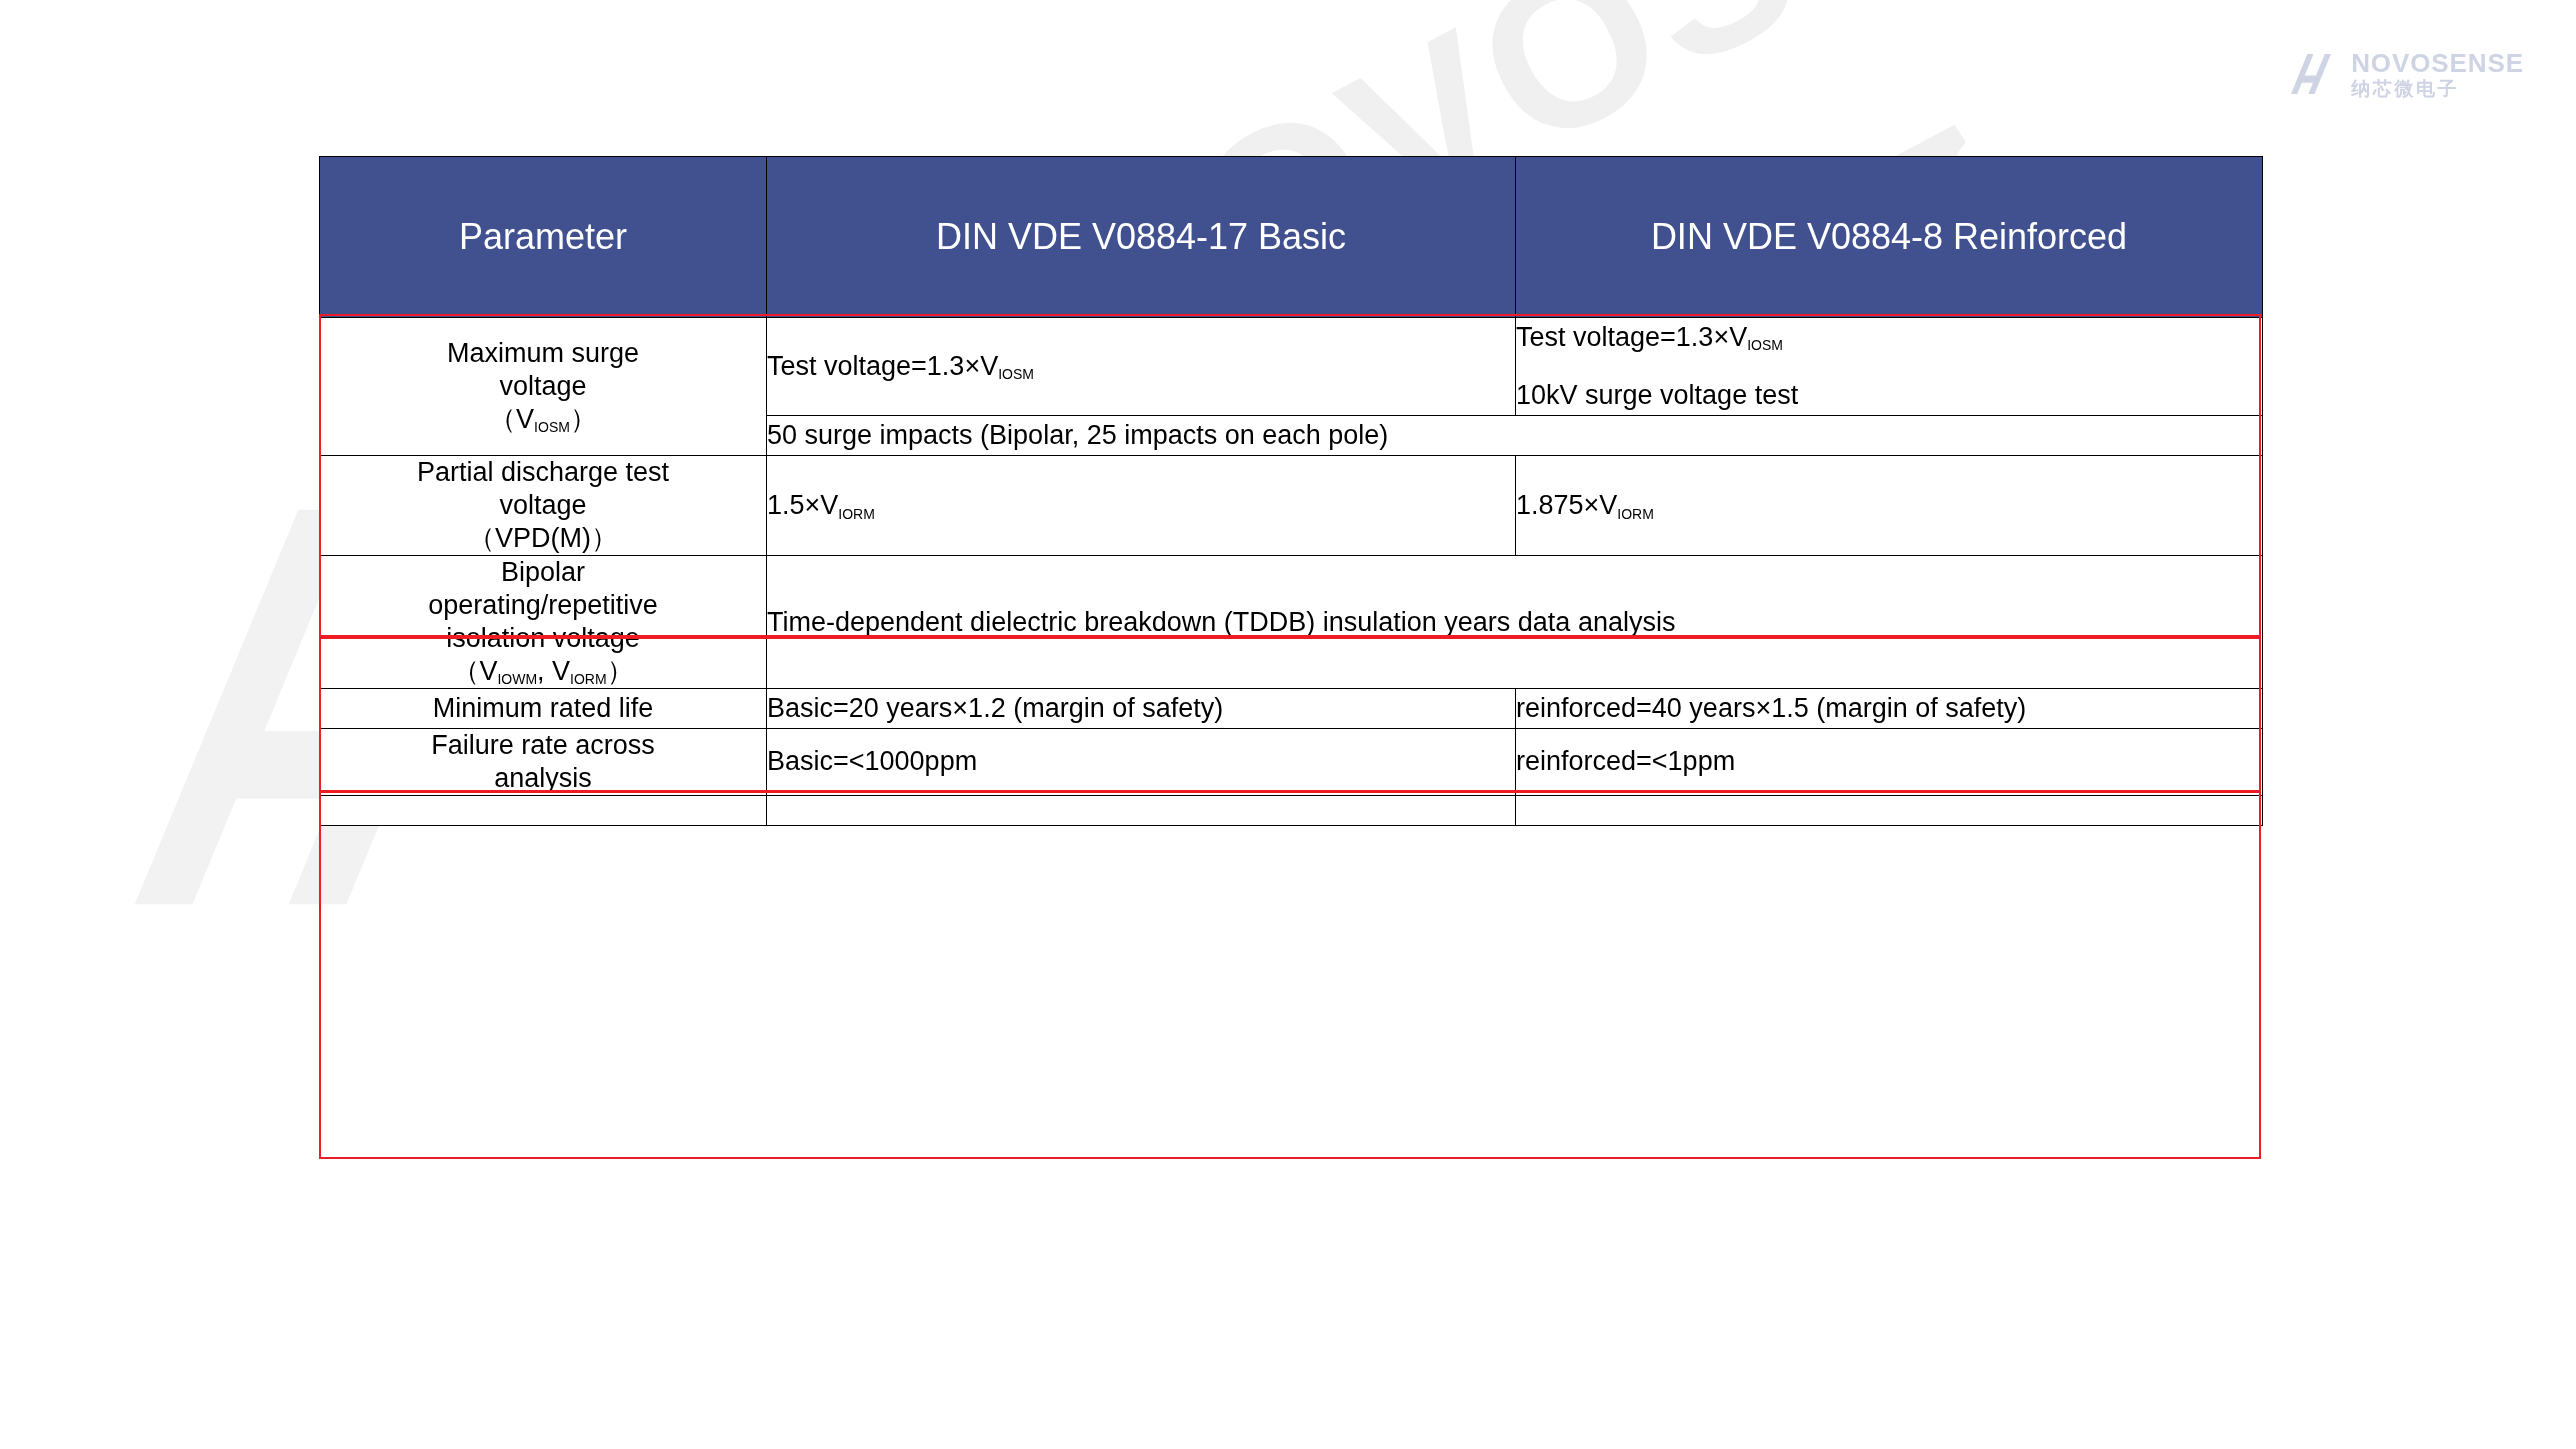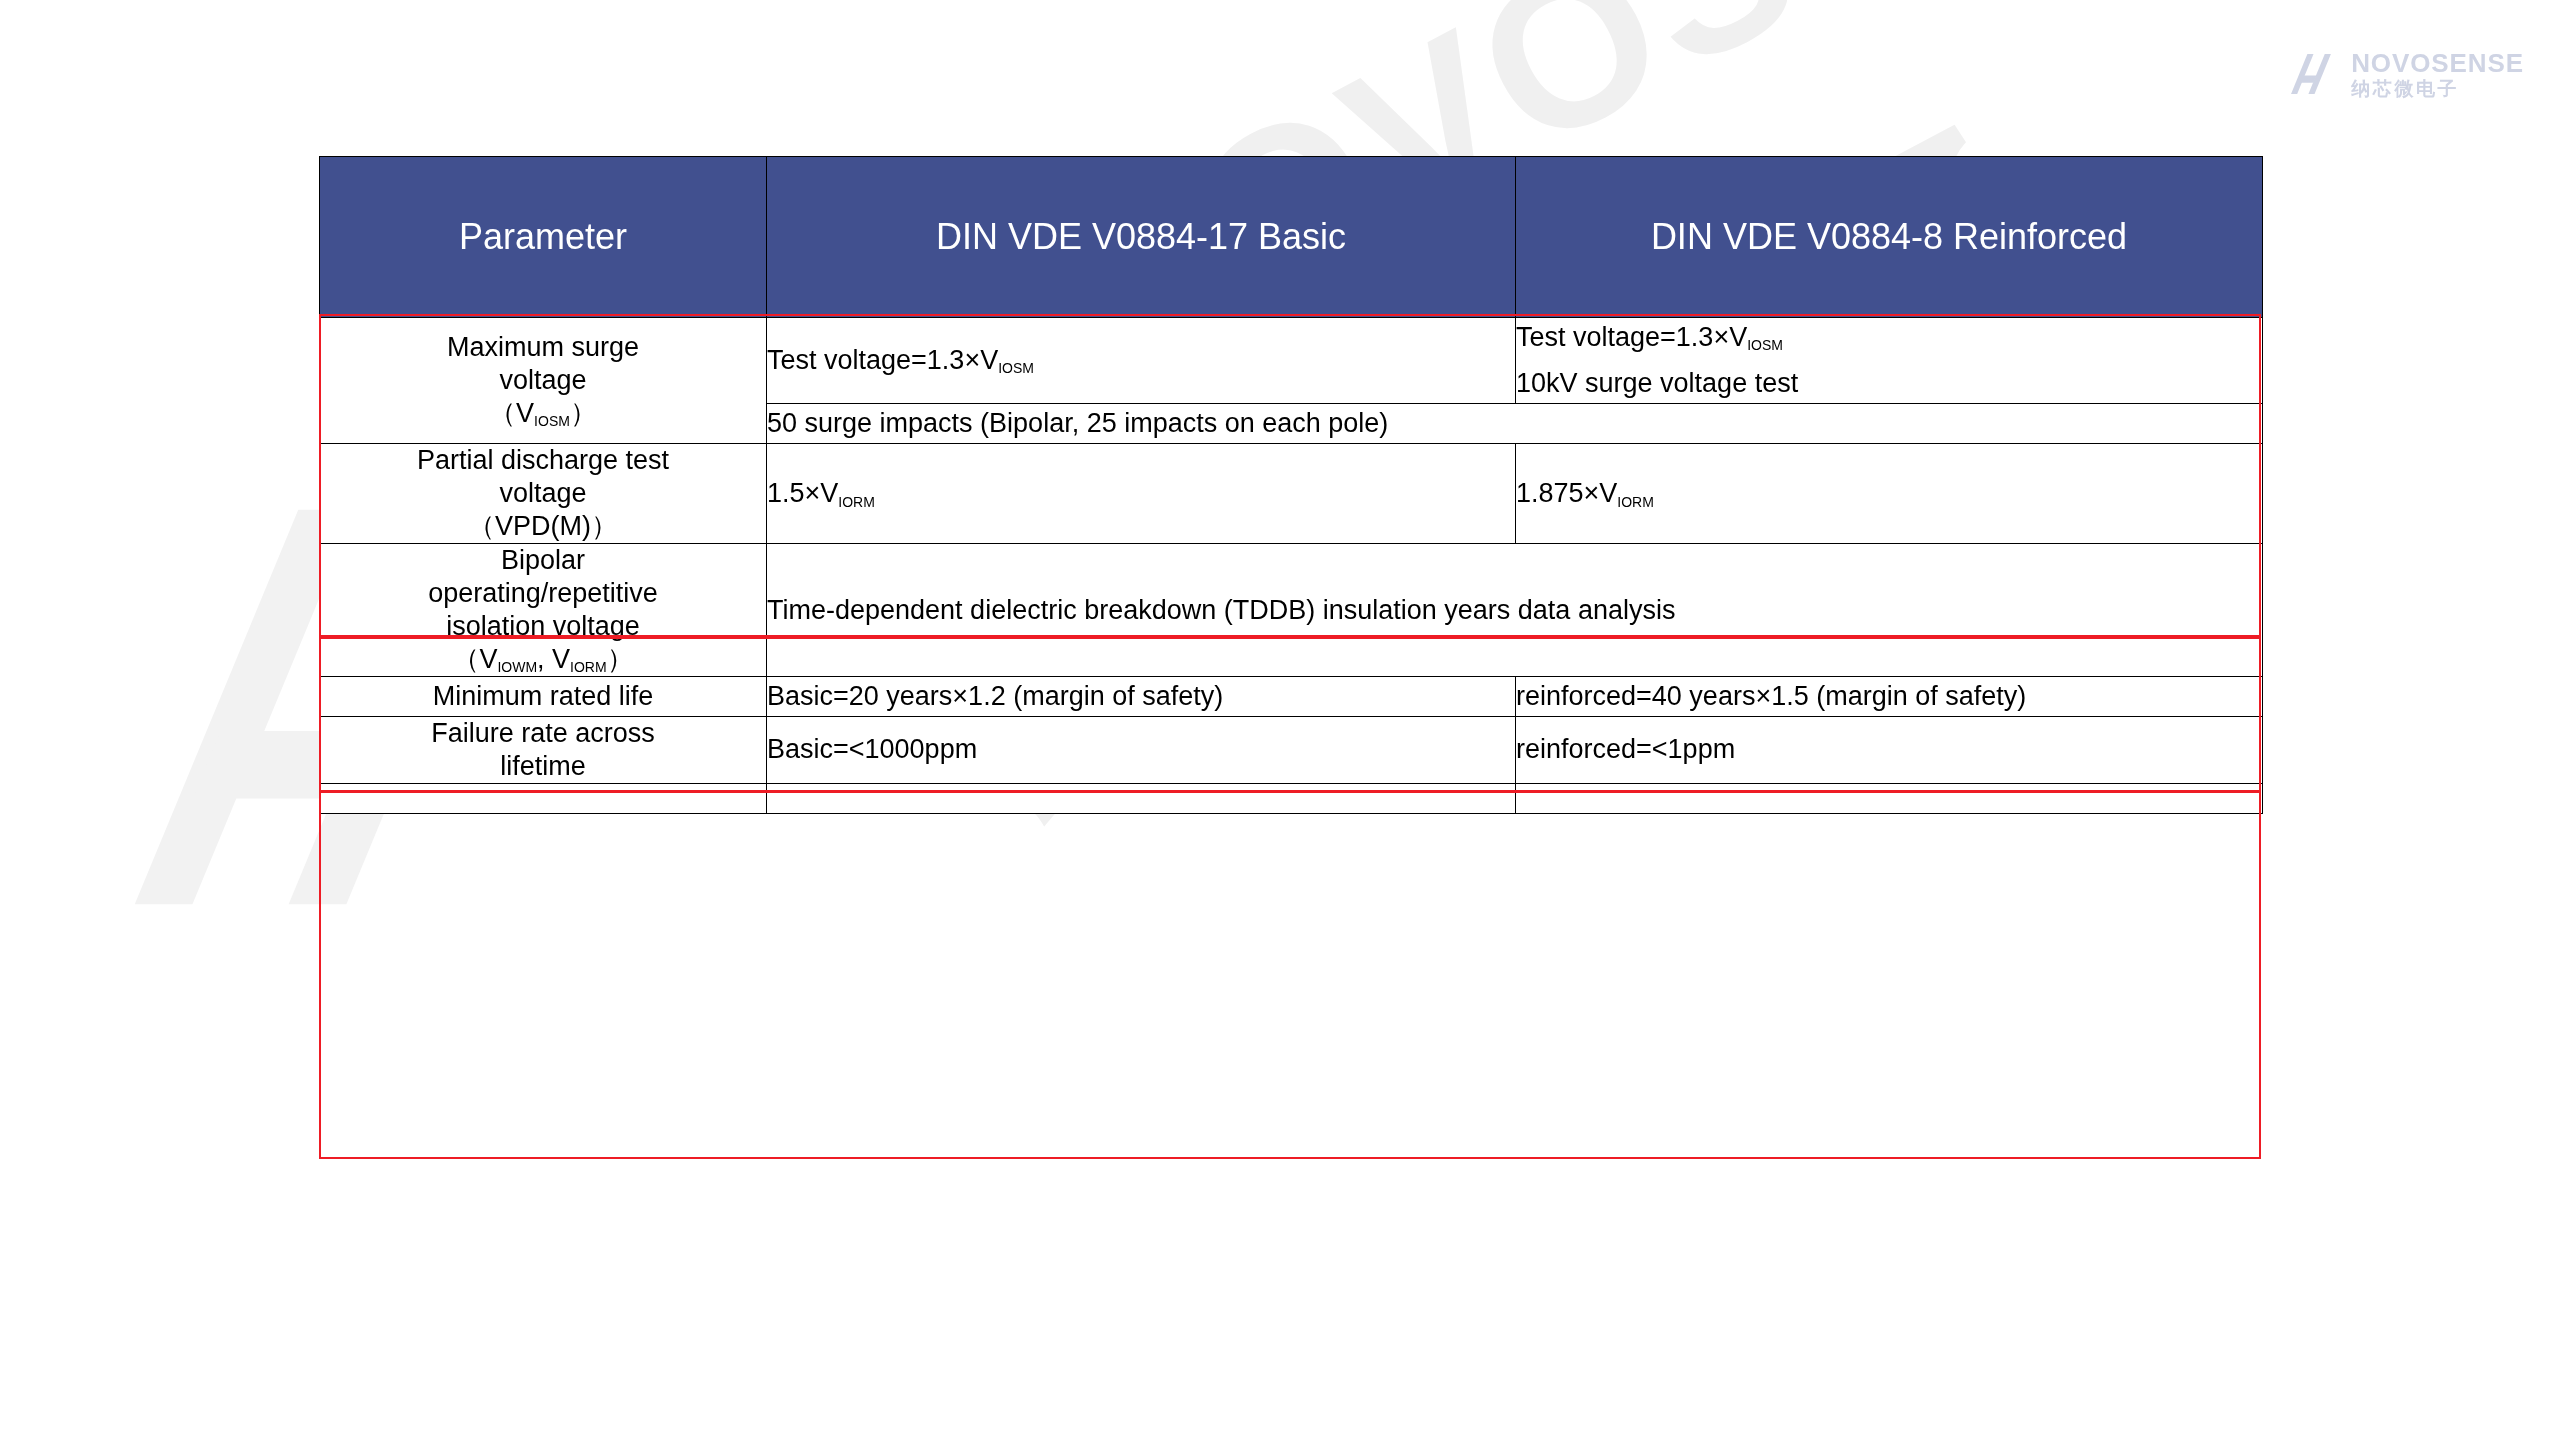--- a/index.html
+++ b/index.html
@@ -137,21 +137,21 @@
     font-size: 27px;
     line-height: 1.45;
     padding: 13.7px 19px;
   }
   .sub-s {
     font-size: 14px;
     vertical-align: baseline;
     position: relative;
     top: 4.3px;
   }
-  .line2 { margin-top: 7px; }
+  .line2 { margin-top: 19px; }
 
   
   .red-box {
     position: absolute;
     border: 2.6px solid #ee1c25;
     box-sizing: border-box;
     pointer-events: none;
     z-index: 6;
   }
 </style>
@@ -240,21 +240,21 @@
 
       <tr>
         <td class="param">Minimum rated life</td>
         <td class="val">Basic=20 years×1.2 (margin of safety)</td>
         <td class="val">reinforced=40 years×1.5 (margin of safety)</td>
       </tr>
 
       <tr>
         <td class="param">
           <div>Failure rate across</div>
-          <div>lifetime</div>
+          <div>analysis</div>
         </td>
         <td class="val">Basic=&lt;1000ppm</td>
         <td class="val">reinforced=&lt;1ppm</td>
       </tr>
 
       <tr>
         <td class="param" style="height:29px"></td>
         <td class="val"></td>
         <td class="val"></td>
       </tr>

